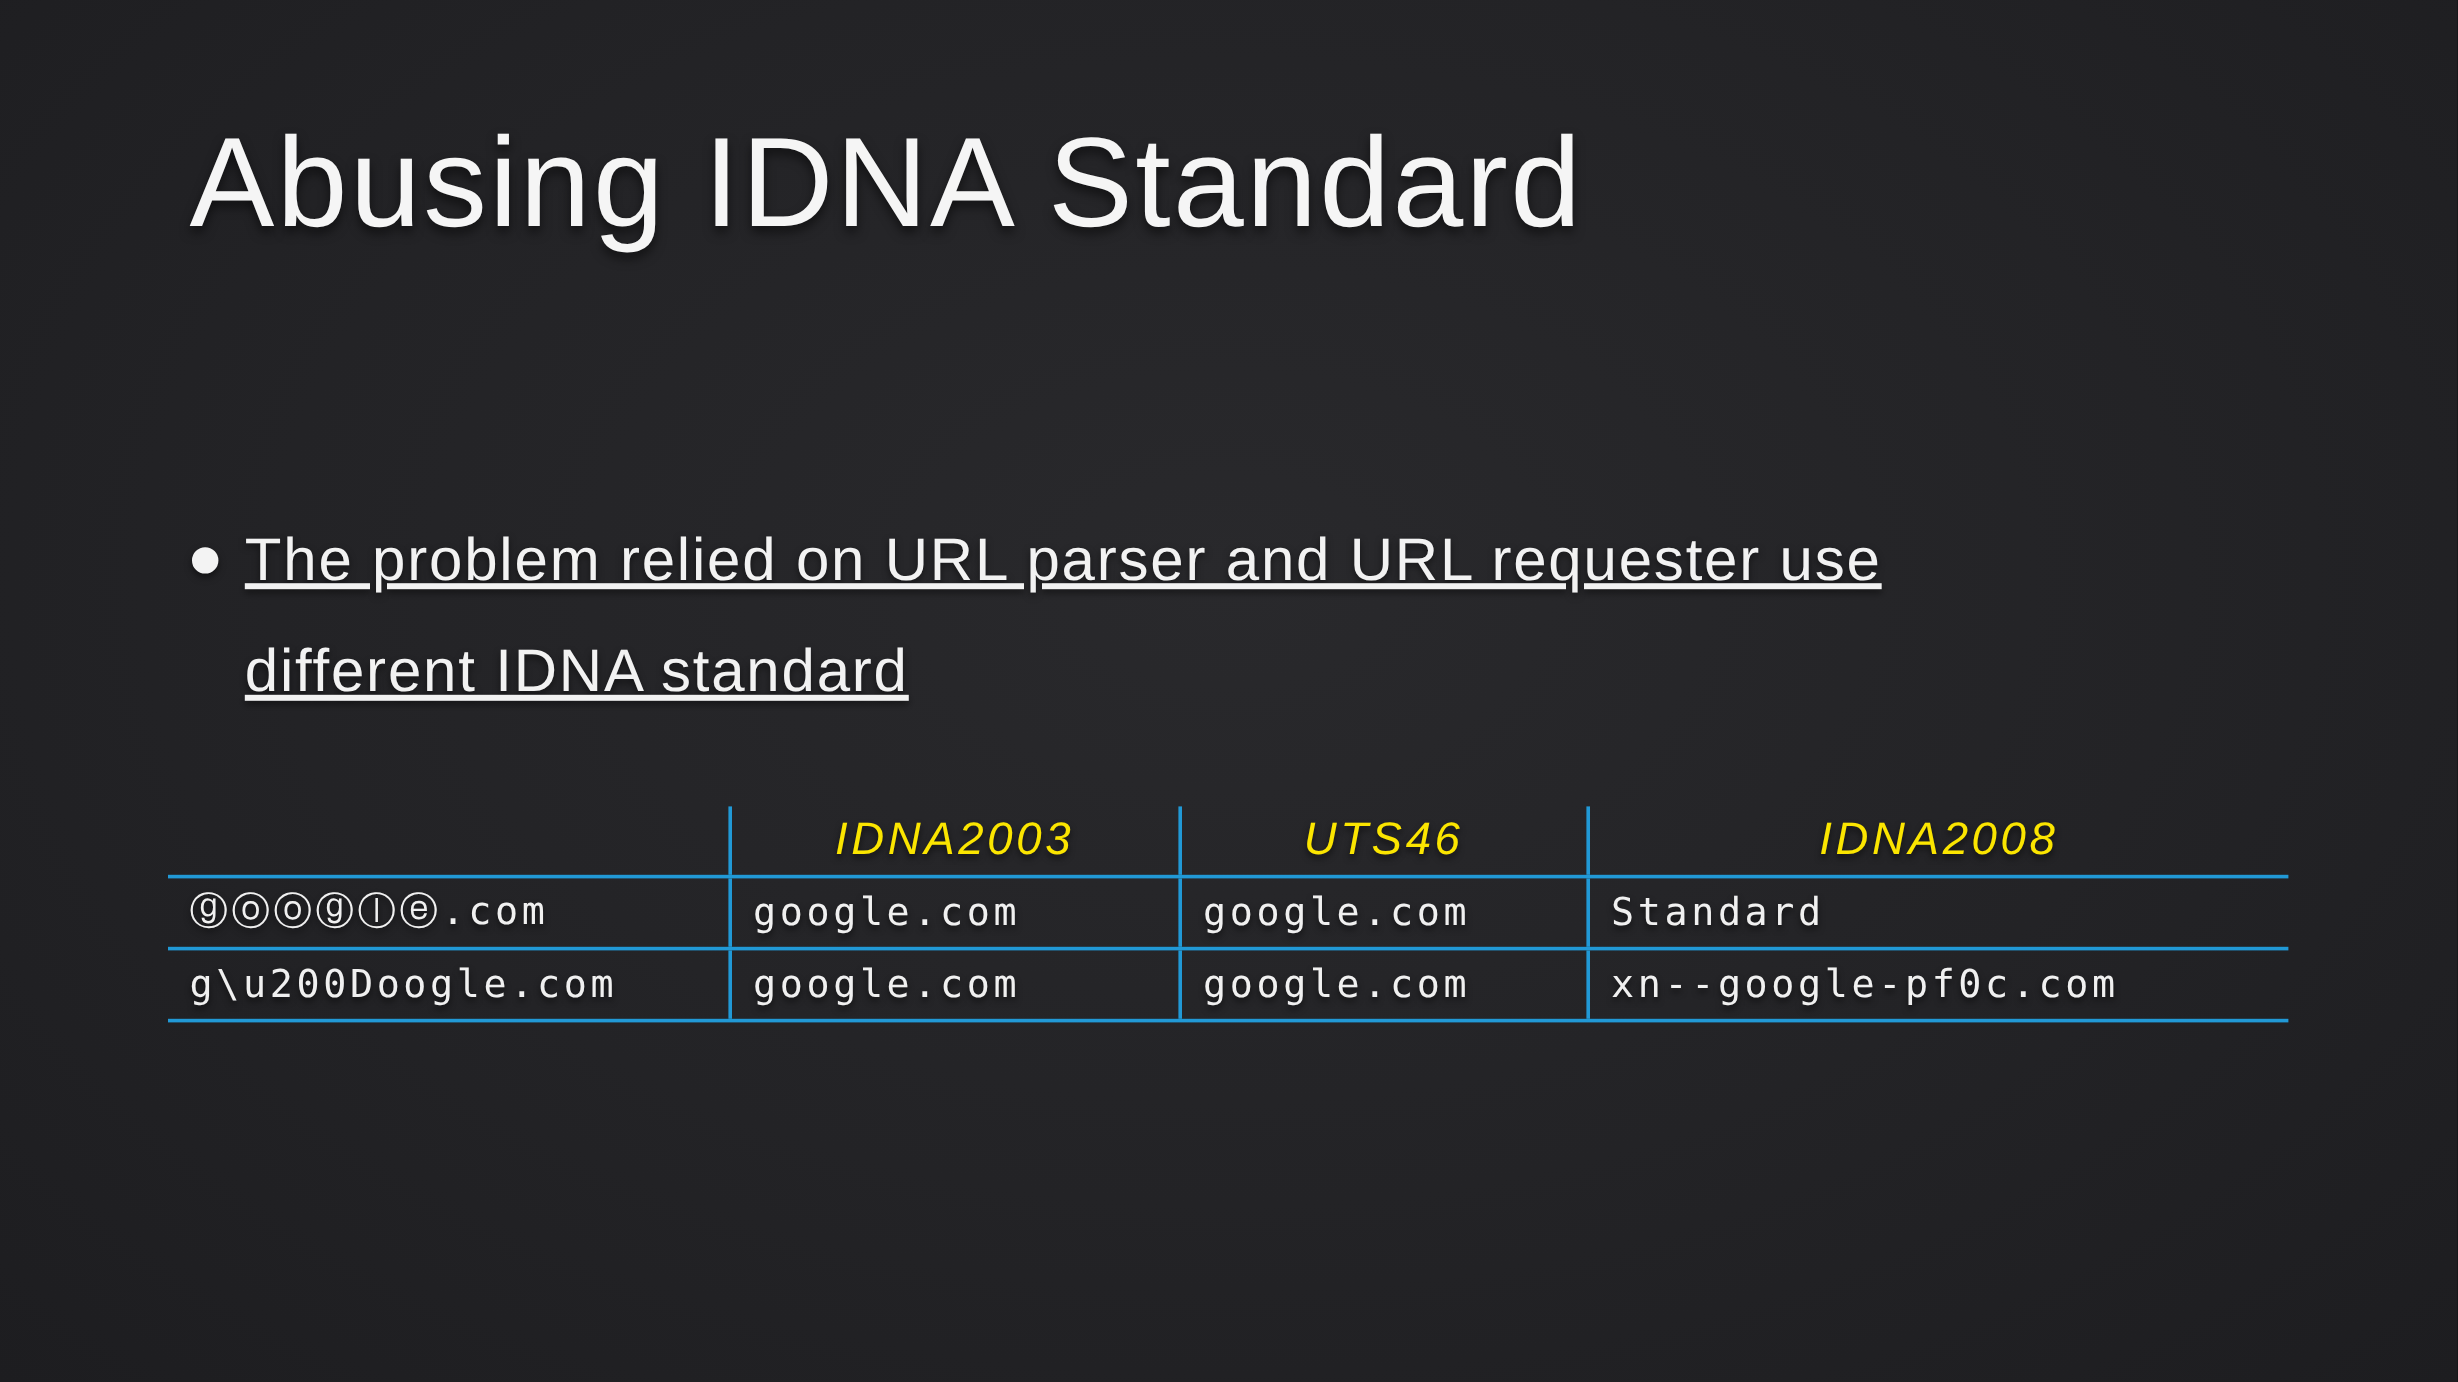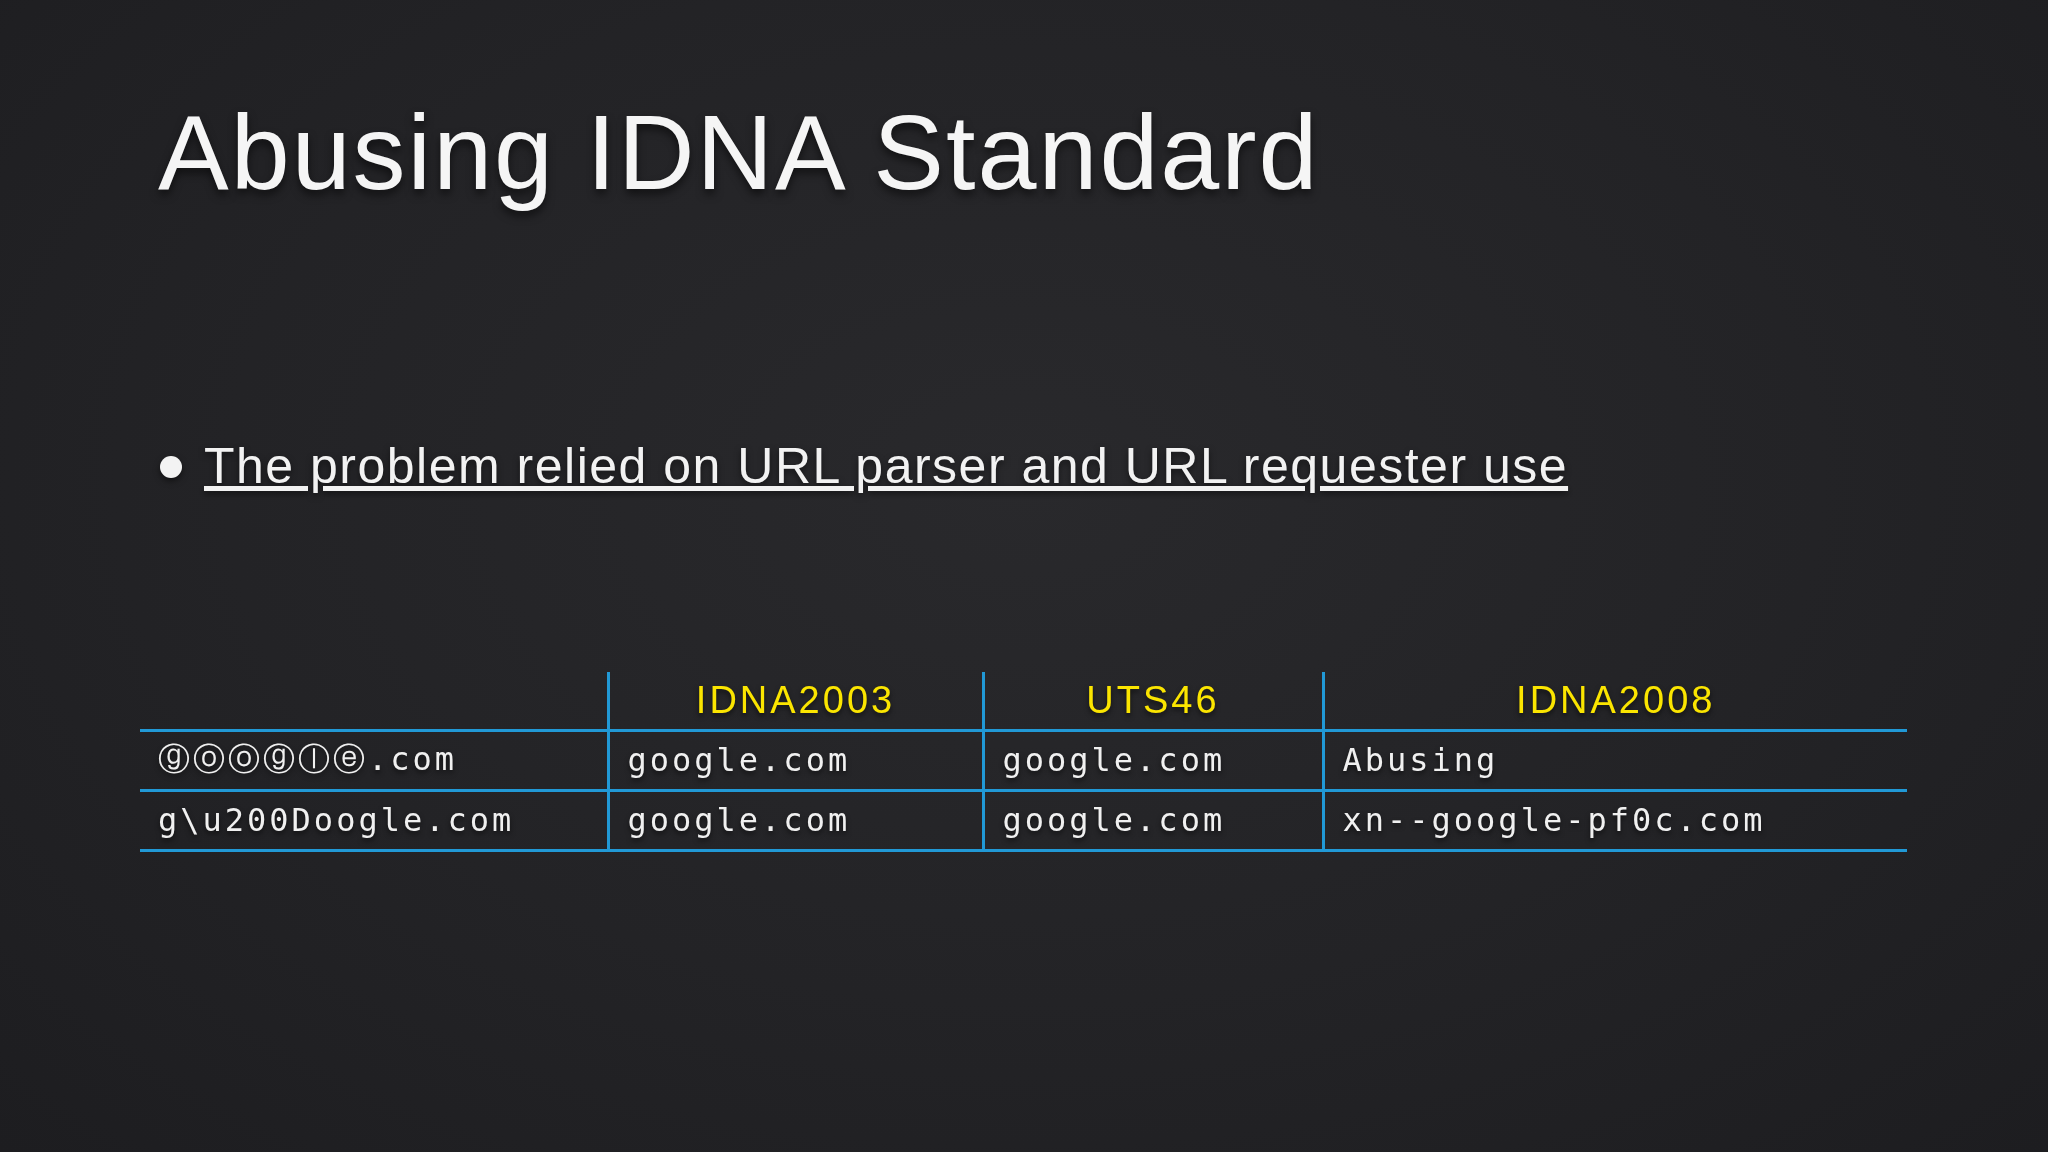--- a/index.html
+++ b/index.html
@@ -69,20 +69,21 @@
     font-family:"Liberation Sans", sans-serif;
     font-size:38px;
     font-weight:400;
     letter-spacing:3px;
     color:var(--yellow);
     text-align:center;
     vertical-align:middle;
     padding:0;
     text-shadow:0 3px 5px rgba(0,0,0,0.55);
     border-bottom:3px solid var(--blue);
+    font-style:italic;
   }
   .idna-table td{
     height:60px;
     font-family:"DejaVu Sans Mono","DejaVu Sans",monospace;
     font-size:32px;
     letter-spacing:3px;
     color:#f0f0f0;
     text-align:left;
     vertical-align:middle;
     padding:0 0 0 18px;
@@ -100,20 +101,21 @@
 <body>
 
 <div class="slide">
 
   <div class="slide-title">Abusing IDNA Standard</div>
 
   <div class="bullet-row">
     <div class="bullet-marker"></div>
     <div class="bullet-text">
       <div class="line">The problem relied on URL parser and URL requester use</div>
+      <div class="line">different IDNA standard</div>
     </div>
   </div>
 
   <table class="idna-table">
     <colgroup>
       <col class="c0">
         <col class="c1">
         <col class="c2">
         <col class="c3">
     </colgroup>
@@ -123,21 +125,21 @@
         <th>IDNA2003</th>
         <th>UTS46</th>
         <th>IDNA2008</th>
       </tr>
     </thead>
     <tbody>
       <tr>
         <td>ⓖⓞⓞⓖⓛⓔ.com</td>
         <td>google.com</td>
         <td>google.com</td>
-        <td>Abusing</td>
+        <td>Standard</td>
       </tr>
       <tr>
         <td>g\u200Doogle.com</td>
         <td>google.com</td>
         <td>google.com</td>
         <td>xn--google-pf0c.com</td>
       </tr>
     </tbody>
   </table>
 

